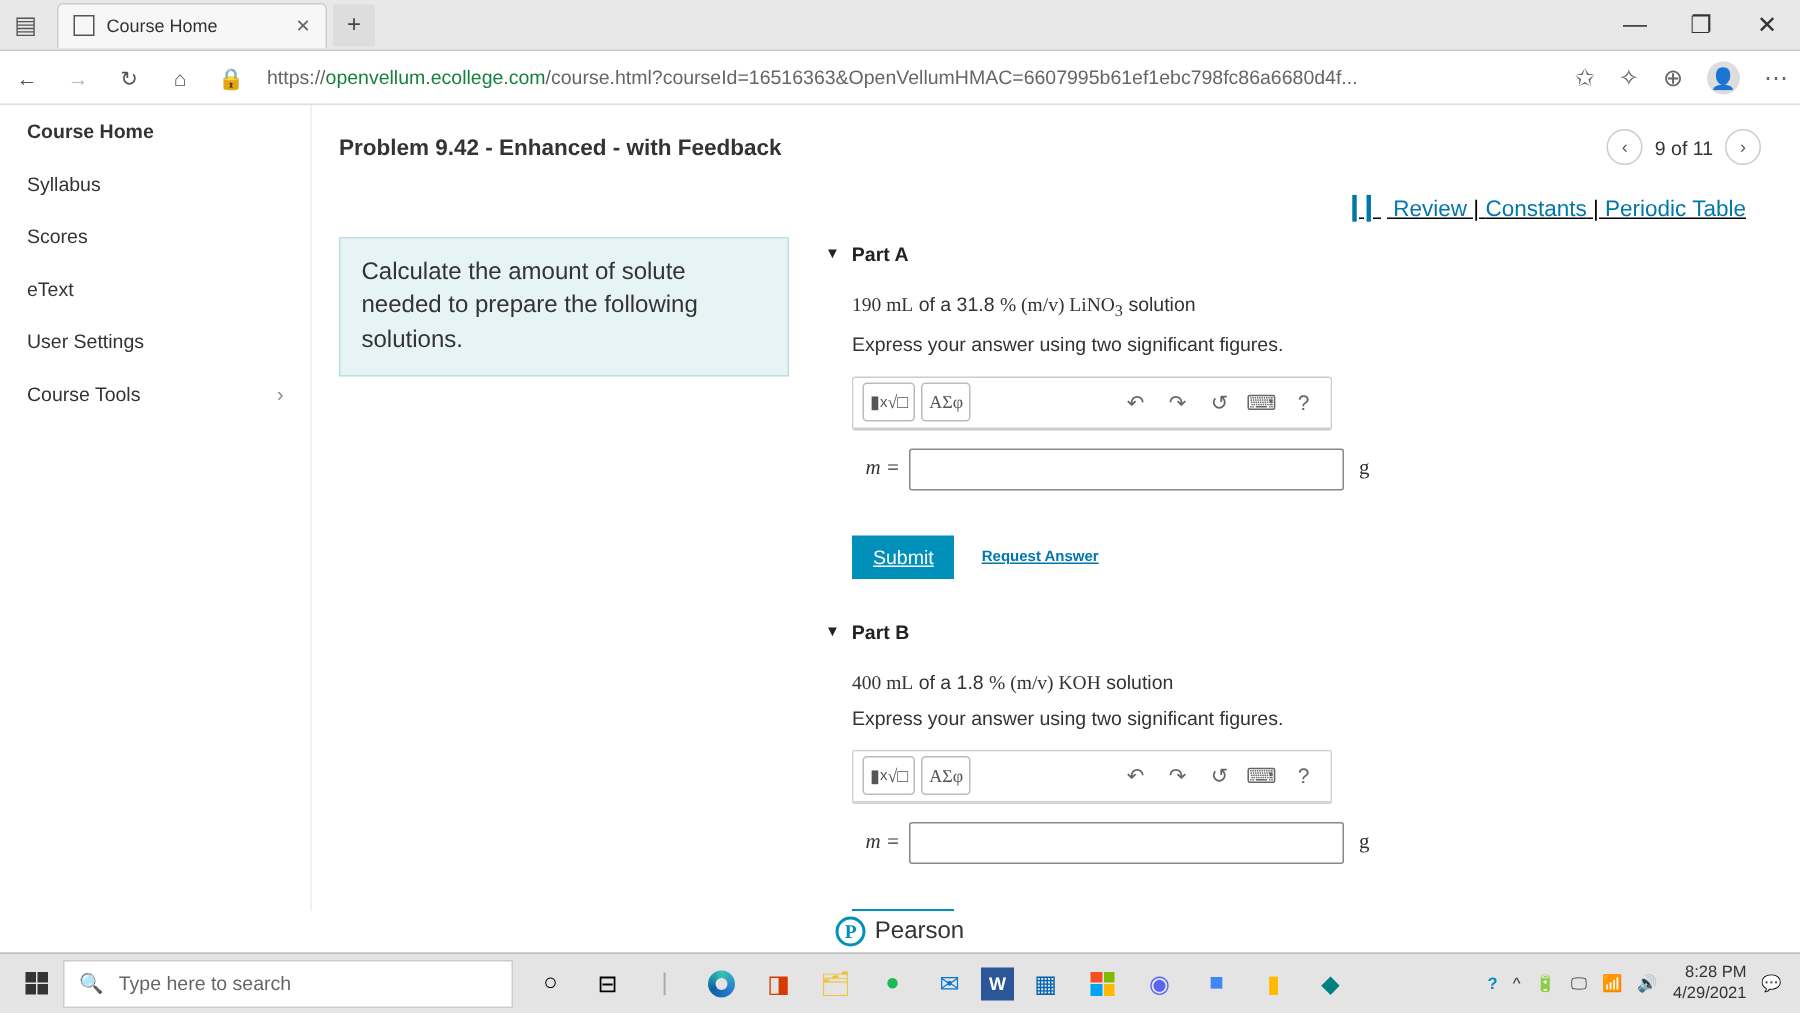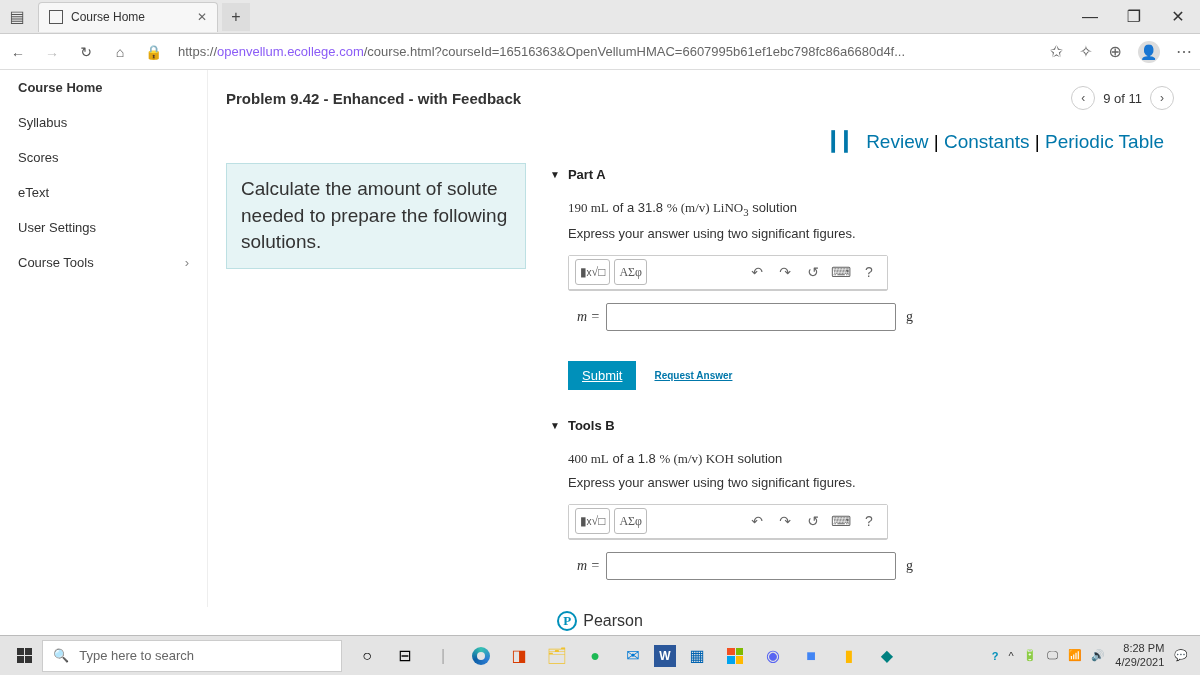--- a/index.html
+++ b/index.html
@@ -11,21 +11,21 @@
 .tab { height: 30px; background: #f7f7f7; border: 1px solid #ccc; border-bottom: none; border-radius: 4px 4px 0 0; display: flex; align-items: center; padding: 0 10px; margin-left: 4px; min-width: 180px; font-size: 12px; color: #333; }
 .tab .icon-sq { width: 14px; height: 14px; border: 1.5px solid #555; margin-right: 8px; }
 .tab .close { margin-left: auto; color: #666; cursor: pointer; }
 .tab-add { width: 28px; height: 28px; background: #ddd; display: flex; align-items: center; justify-content: center; margin-left: 4px; font-size: 16px; color: #444; cursor: pointer; }
 .win-controls { margin-left: auto; display: flex; }
 .win-controls div { width: 44px; height: 34px; display: flex; align-items: center; justify-content: center; color: #333; cursor: pointer; }
 
 .addr-bar { height: 36px; display: flex; align-items: center; padding: 0 8px; gap: 14px; border-bottom: 1px solid #ddd; }
 .addr-bar .nav-i { color: #555; cursor: pointer; font-size: 14px; width: 20px; text-align: center; }
 .addr-url { flex: 1; font-size: 13px; color: #666; overflow: hidden; text-overflow: ellipsis; white-space: nowrap; }
-.addr-url .dom { color: #8b5cf6; }
+.addr-url .dom { color: #15803d; }
 .addr-right { display: flex; gap: 16px; align-items: center; color: #666; }
 .avatar { width: 22px; height: 22px; border-radius: 50%; background: #ddd; display: flex; align-items: center; justify-content: center; font-size: 14px; }
 
 
 .page { display: flex; height: calc(675px - 34px - 36px - 40px); }
 .sidebar { width: 208px; border-right: 1px solid #eee; padding-top: 0; }
 .sidebar-item { padding: 10px 18px; font-size: 13px; color: #333; cursor: pointer; display: flex; align-items: center; }
 .sidebar-item.active { font-weight: 600; }
 .sidebar-item .chev { margin-left: auto; color: #888; }
 
@@ -33,27 +33,27 @@
 .content-scroll { position: absolute; inset: 0 16px 0 0; overflow-y: scroll; padding: 12px 0 0 18px; }
 .content-scroll::-webkit-scrollbar { width: 16px; }
 .content-scroll::-webkit-scrollbar-track { background: #f1f1f1; }
 .content-scroll::-webkit-scrollbar-thumb { background: #c1c1c1; }
 
 .prob-header { display: flex; align-items: center; padding: 4px 0 16px 0; }
 .prob-title { font-size: 15px; font-weight: 600; color: #333; }
 .prob-nav { margin-left: auto; display: flex; align-items: center; gap: 8px; font-size: 13px; color: #333; padding-right: 10px; }
 .circ-btn { width: 24px; height: 24px; border: 1px solid #ccc; border-radius: 50%; display: flex; align-items: center; justify-content: center; font-size: 12px; cursor: pointer; color: #555; }
 
-.links-row { text-align: right; padding: 4px 20px 10px 0; font-size: 19px; }
+.links-row { text-align: right; padding: 4px 20px 10px 0; font-size: 15px; text-decoration: underline; }
 .links-row a { color: #0077aa; text-decoration: none; cursor: pointer; }
 .links-row .pause { color: #0077aa; margin-right: 4px; letter-spacing: -2px; }
 
 .two-col { display: flex; gap: 24px; }
 .left-col { width: 300px; }
-.instruct-box { background: #e6f4f5; border: 1px solid #bde0e3; padding: 12px 14px; font-size: 19px; color: #333; line-height: 1.4; }
+.instruct-box { background: #e6f4f5; border: 1px solid #bde0e3; padding: 12px 14px; font-size: 16px; color: #333; line-height: 1.4; }
 
 .right-col { flex: 1; padding-right: 10px; }
 .part-head { display: flex; align-items: center; gap: 8px; font-size: 13px; font-weight: 600; color: #222; padding: 4px 0; cursor: pointer; }
 .part-head .tri { font-size: 10px; }
 .part-body { padding: 14px 4px 24px 18px; font-size: 13px; color: #333; }
 .q-text { margin-bottom: 8px; }
 .q-text .rm { font-family: "Times New Roman", serif; }
 .sig { font-weight: 400; margin-bottom: 14px; }
 
 .ans-box { border: 1px solid #ccc; border-radius: 2px; width: 320px; }
@@ -204,21 +204,21 @@
               <span class="ans-unit">g</span>
             </div>
             <div class="btn-row">
               <button class="submit-btn">Submit</button>
               <a class="req-link">Request Answer</a>
             </div>
           </div>
 
           <div class="part-head">
             <span class="tri">▼</span>
-            <span>Tools B</span>
+            <span>Part B</span>
           </div>
           <div class="part-body">
             <div class="q-text">
               <span class="rm">400 </span><span class="rm">mL</span><span> of a 1.8 </span><span class="rm">%</span><span class="rm"> (m/v) </span><span class="rm">KOH</span><span> solution</span>
             </div>
             <div class="sig">Express your answer using two significant figures.</div>
 
             <div class="ans-box">
               <div class="toolbar">
                 <span class="tb-btn templ">▮ <sup>x</sup>√□</span>

